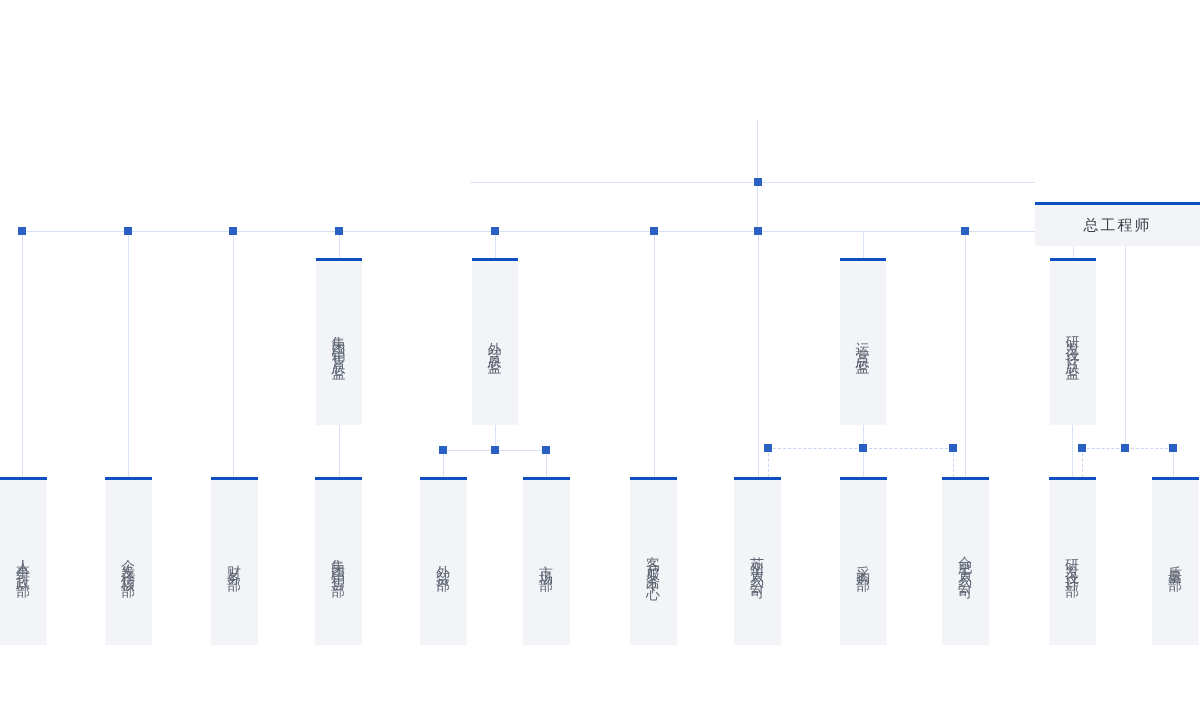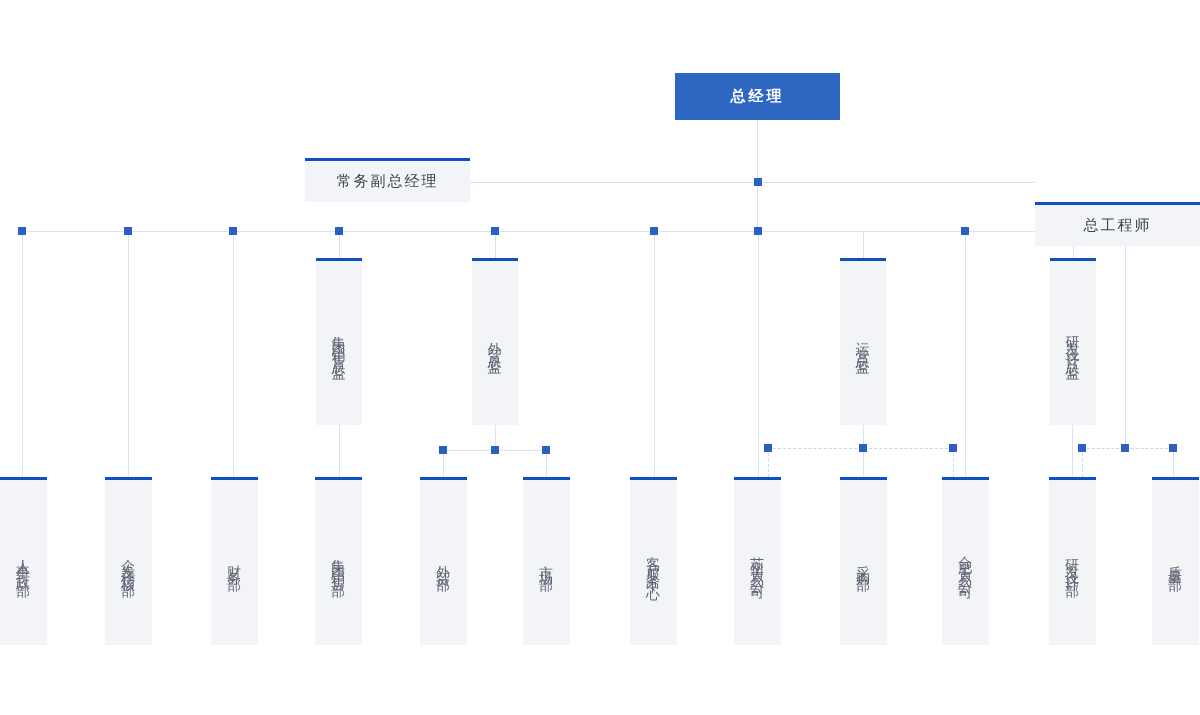--- a/index.html
+++ b/index.html
@@ -61,26 +61,20 @@
     <div class="marker" style="left: 1069px; top: 227px;"></div>
     <div class="marker" style="left: 439px; top: 446px;"></div>
     <div class="marker" style="left: 491px; top: 446px;"></div>
     <div class="marker" style="left: 542px; top: 446px;"></div>
     <div class="marker" style="left: 764px; top: 444px;"></div>
     <div class="marker" style="left: 859px; top: 444px;"></div>
     <div class="marker" style="left: 949px; top: 444px;"></div>
     <div class="marker" style="left: 1078px; top: 444px;"></div>
     <div class="marker" style="left: 1121px; top: 444px;"></div>
     <div class="marker" style="left: 1169px; top: 444px;"></div>
-    <div class="node node-root" style="left: 675px; top: 73px; width: 165px; height: 47px;">
-      <span>总经理</span>
-    </div>
-    <div class="node node-exec" style="left: 305px; top: 158px; width: 165px; height: 44px;">
-      <span>常务副总经理</span>
-    </div>
     <div class="node node-exec" style="left: 1035px; top: 158px; width: 165px; height: 44px; margin-top: 44px;">
       <span>总工程师</span>
     </div>
     <div class="node node-vert" style="left: 316px; top: 258px; width: 46px; height: 167px;">
       <span class="vtext">集团销售总监</span>
     </div>
     <div class="node node-vert" style="left: 472px; top: 258px; width: 46px; height: 167px;">
       <span class="vtext">外贸总监</span>
     </div>
     <div class="node node-vert" style="left: 840px; top: 258px; width: 46px; height: 167px;">

